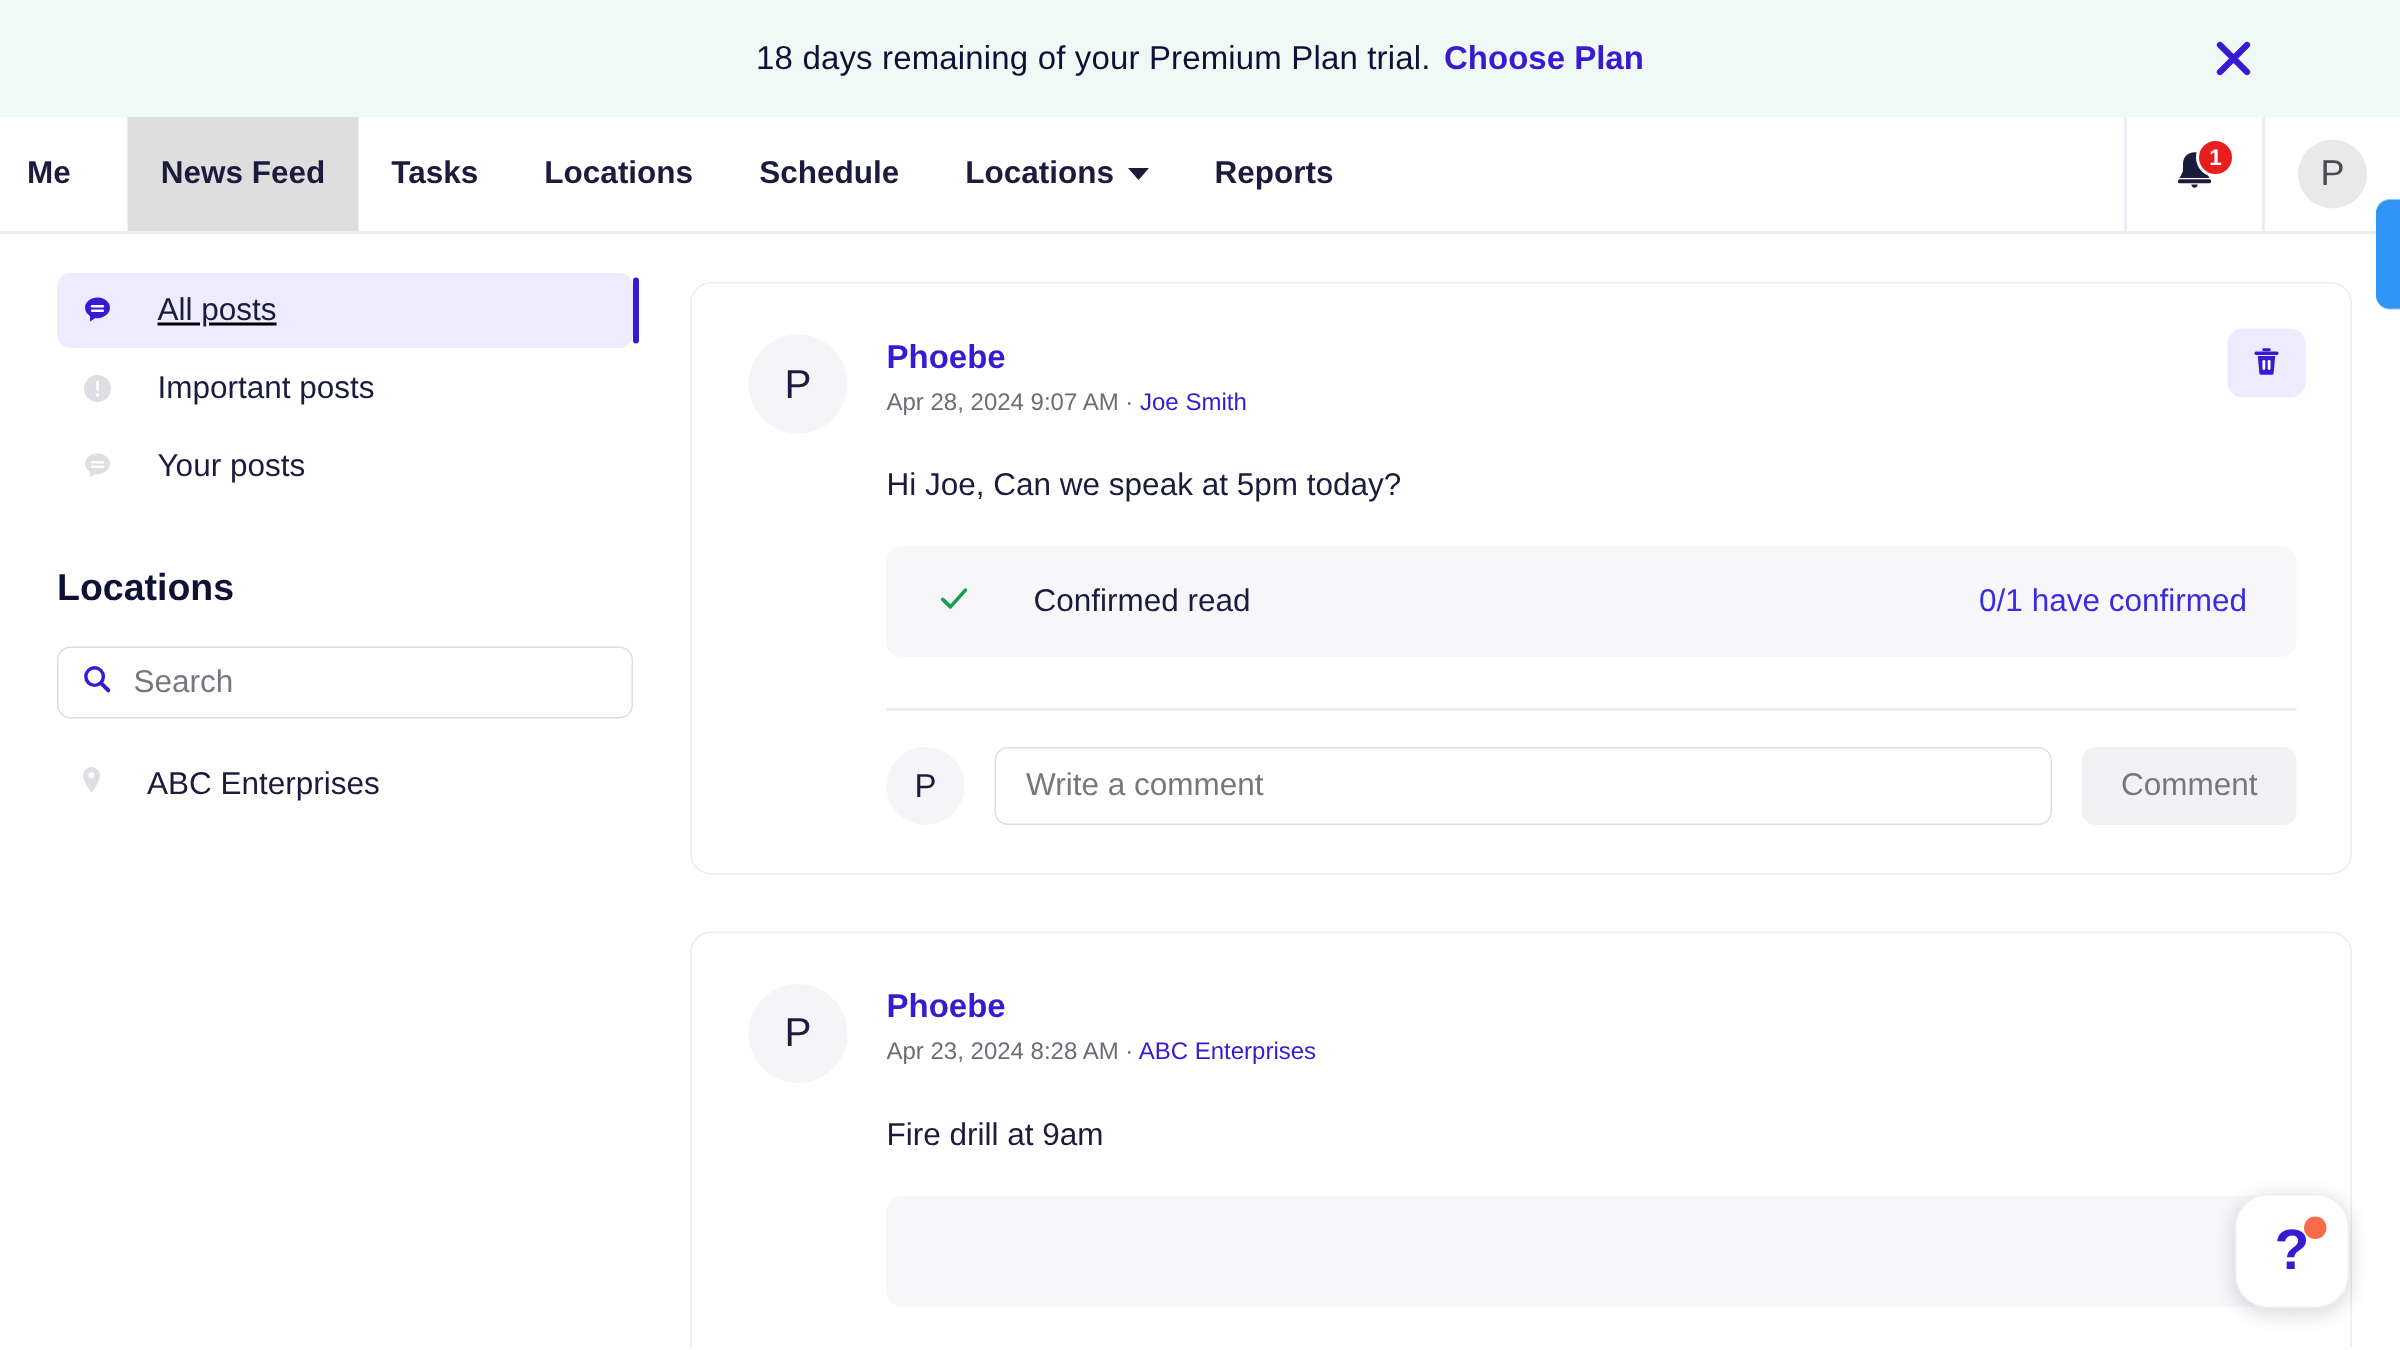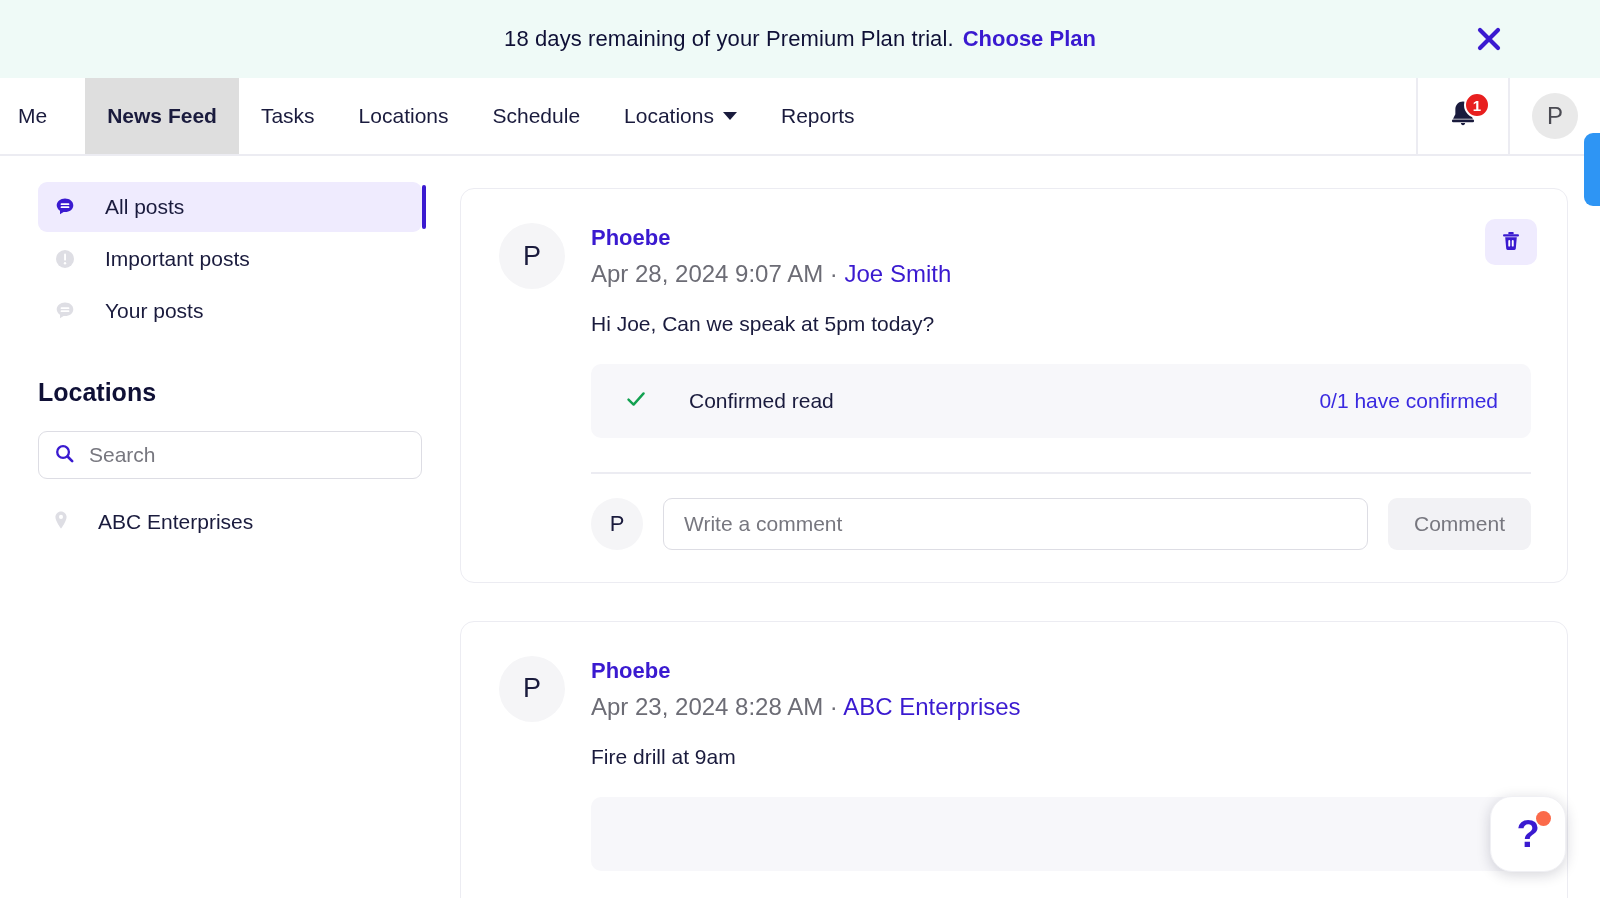--- a/index.html
+++ b/index.html
@@ -54,20 +54,21 @@
   }
   .nav-items { display: flex; align-items: stretch; }
   .nav-item {
     display: flex;
     align-items: center;
     padding: 0 22px;
     font-size: 21px;
     color: #1a1b3d;
     cursor: pointer;
     white-space: nowrap;
+    font-weight: bold;
   }
   .nav-item.first { padding-left: 18px; padding-right: 18px; }
   .nav-item.active {
     background: #dedede;
     font-weight: bold;
     margin-left: 20px;
   }
   .caret {
     display: inline-block;
     margin-left: 9px;
@@ -129,21 +130,21 @@
   .side-item {
     position: relative;
     display: flex;
     align-items: center;
     height: 50px;
     border-radius: 9px;
     padding-left: 14px;
     cursor: pointer;
     margin-bottom: 2px;
   }
-  .side-item.active { background: #efebfe; }
+  .side-item.active { background: #efebfe; text-decoration: underline; }
   .side-item.active::after {
     content: "";
     position: absolute;
     right: -4px; top: 3px;
     width: 4px; height: 44px;
     background: #3a1ad0;
     border-radius: 2px;
   }
   .side-icon { width: 26px; display: flex; align-items: center; justify-content: center; }
   .side-label {
@@ -214,21 +215,21 @@
   }
   .post-meta { margin-left: 26px; padding-top: 2px; }
   .post-author {
     font-size: 22px;
     font-weight: bold;
     color: #3a1ad0;
     cursor: pointer;
   }
   .post-sub {
     margin-top: 9px;
-    font-size: 24px;
+    font-size: 16px;
     color: #6c6c75;
   }
   .post-sub .link { color: #3a1ad0; cursor: pointer; }
   .post-body {
     margin: 23px 0 0 130px;
     font-size: 21px;
     color: #1a1b3d;
     padding-right: 40px;
   }
   .trash-btn {

